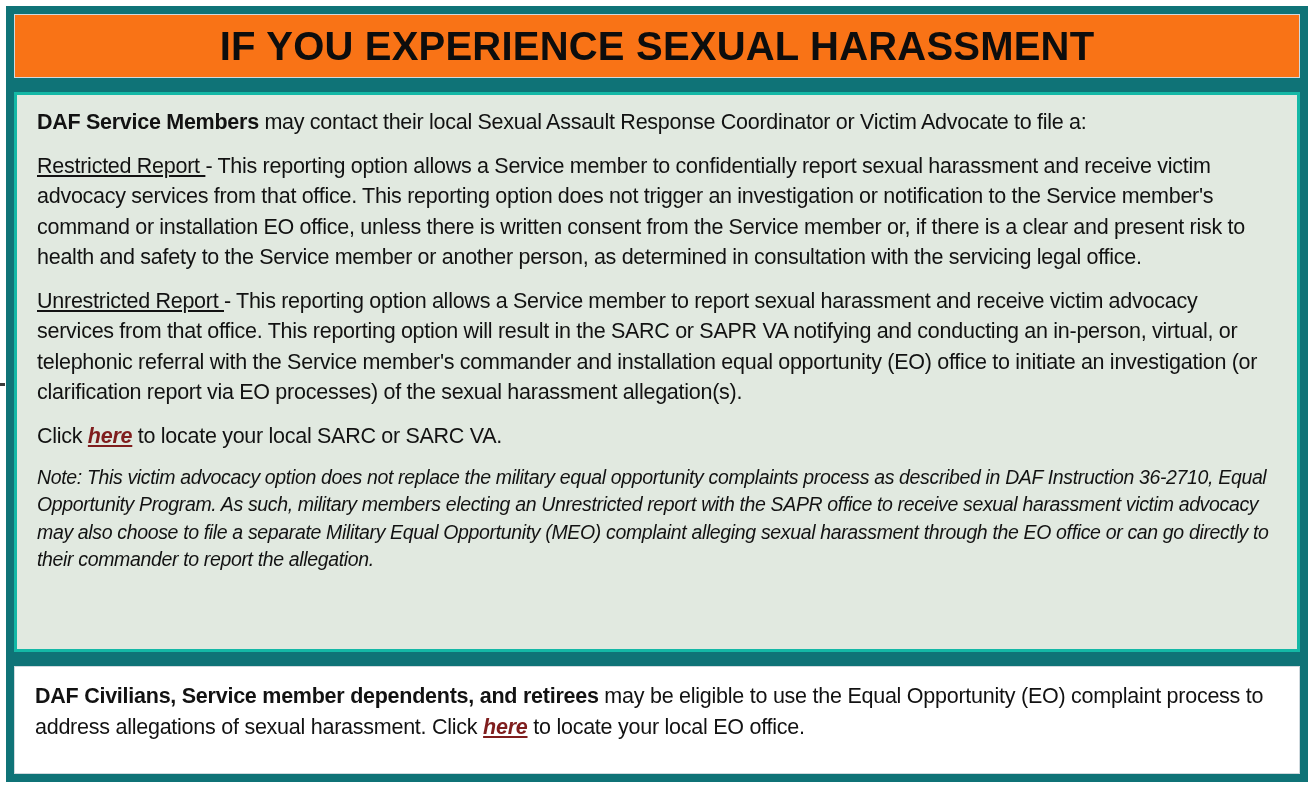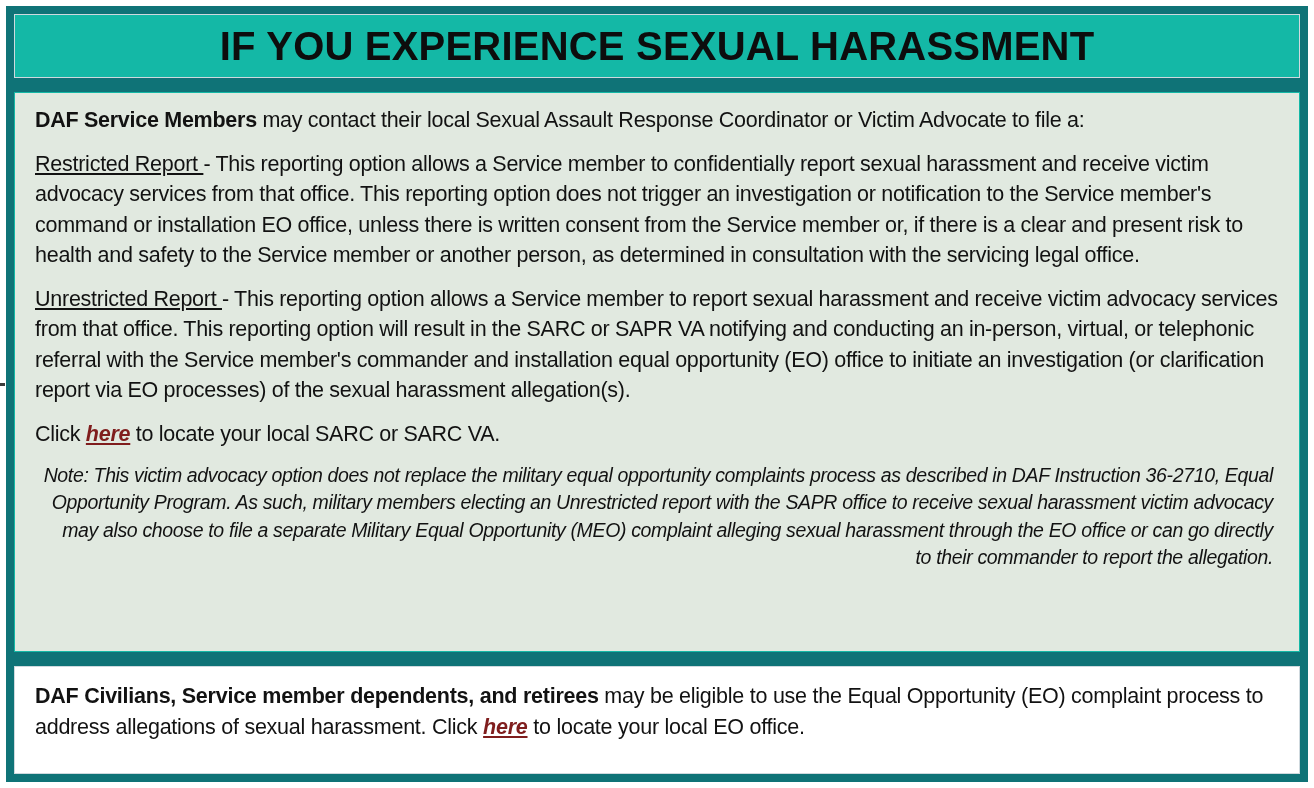--- a/index.html
+++ b/index.html
@@ -23,21 +23,21 @@
     height: 776px;
     background: #0F7377;
     box-sizing: border-box;
     padding: 8px;
     display: flex;
     flex-direction: column;
   }
 
   
   #header-panel {
-    background: #14b8a6;
+    background: #f97316;
     border: 1px solid #cfd9de;
     box-sizing: border-box;
     height: 64px;
     flex: none;
     display: flex;
     align-items: center;
     justify-content: center;
   }
   #poster-title {
     font-family: "Liberation Sans", sans-serif;
@@ -52,21 +52,21 @@
 
   
   .band {
     flex: none;
     height: 14px;
   }
 
   
   #service-panel {
     background: #E1E9E0;
-    border: 1px solid #14b8a6;
+    border: 3px solid #14b8a6;
     box-sizing: border-box;
     flex: 1 1 auto;
     padding: 12px 18px 10px 20px;
     overflow: hidden;
   }
 
   
   #civilian-panel {
     background: #FFFFFF;
     border: 1px solid #cfd9de;
@@ -83,28 +83,27 @@
     font-family: "Liberation Sans", sans-serif;
     font-size: 21.5px;
     line-height: 1.42;
     color: #121212;
     letter-spacing: -0.25px;
     word-spacing: -0.2px;
   }
   p.para:last-child { margin-bottom: 0; }
 
   p.note {
-    margin: 8px;
+    margin: 0;
     font-style: italic;
     font-size: 19.5px;
     line-height: 1.40;
     letter-spacing: -0.35px;
     color: #121212;
     font-family: "Liberation Sans", sans-serif;
-    text-align: right;
   }
 
   p.civ {
     margin: 0;
     font-family: "Liberation Sans", sans-serif;
     font-size: 21.5px;
     line-height: 1.42;
     color: #121212;
     letter-spacing: -0.25px;
   }

